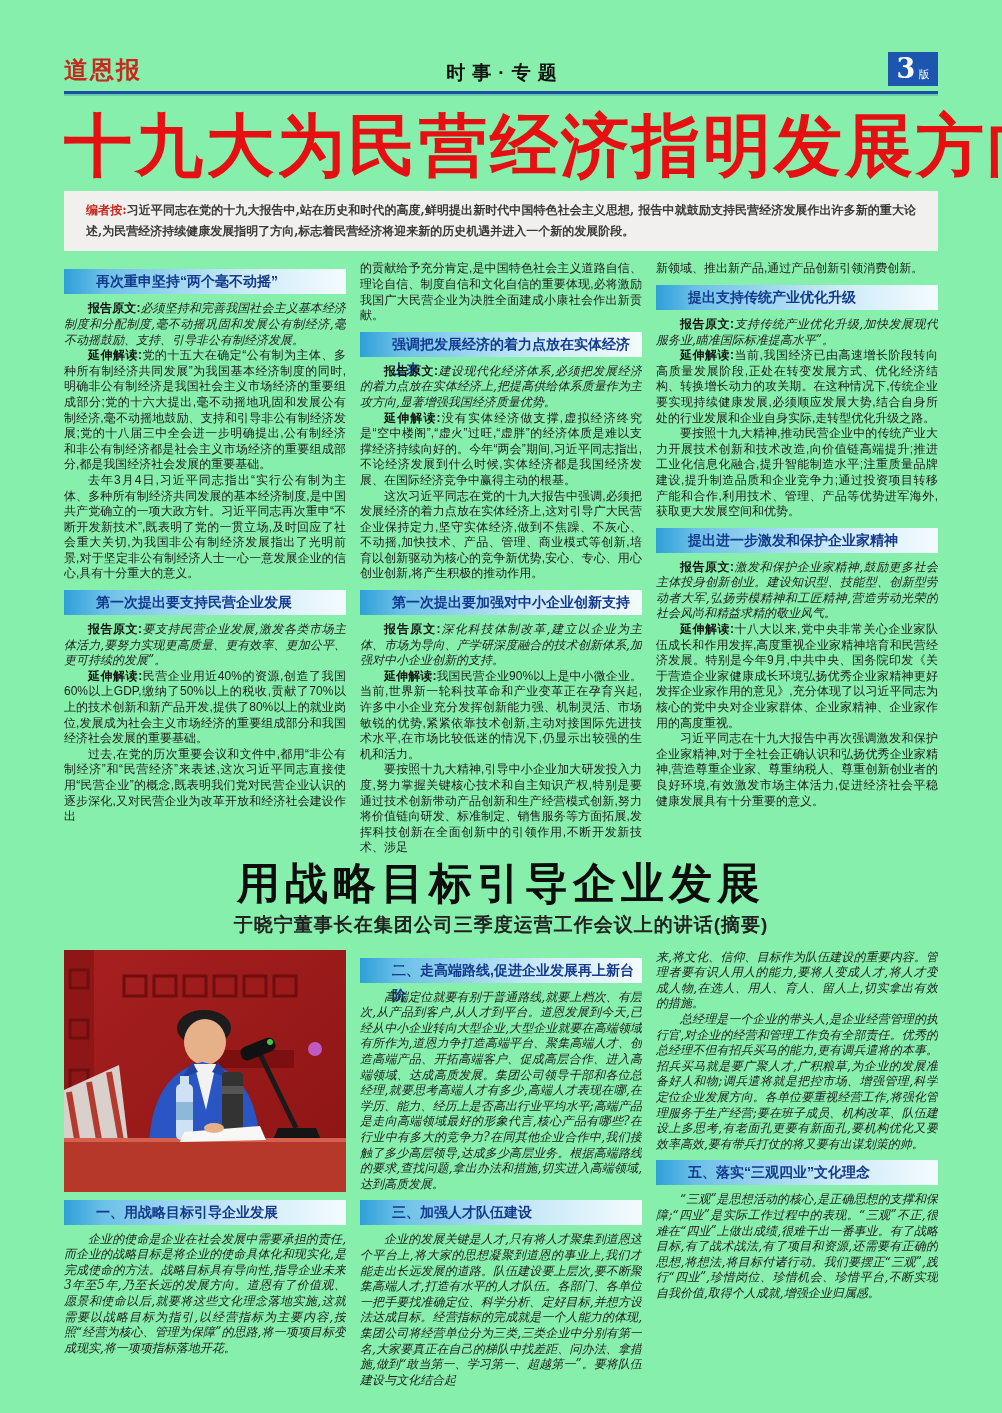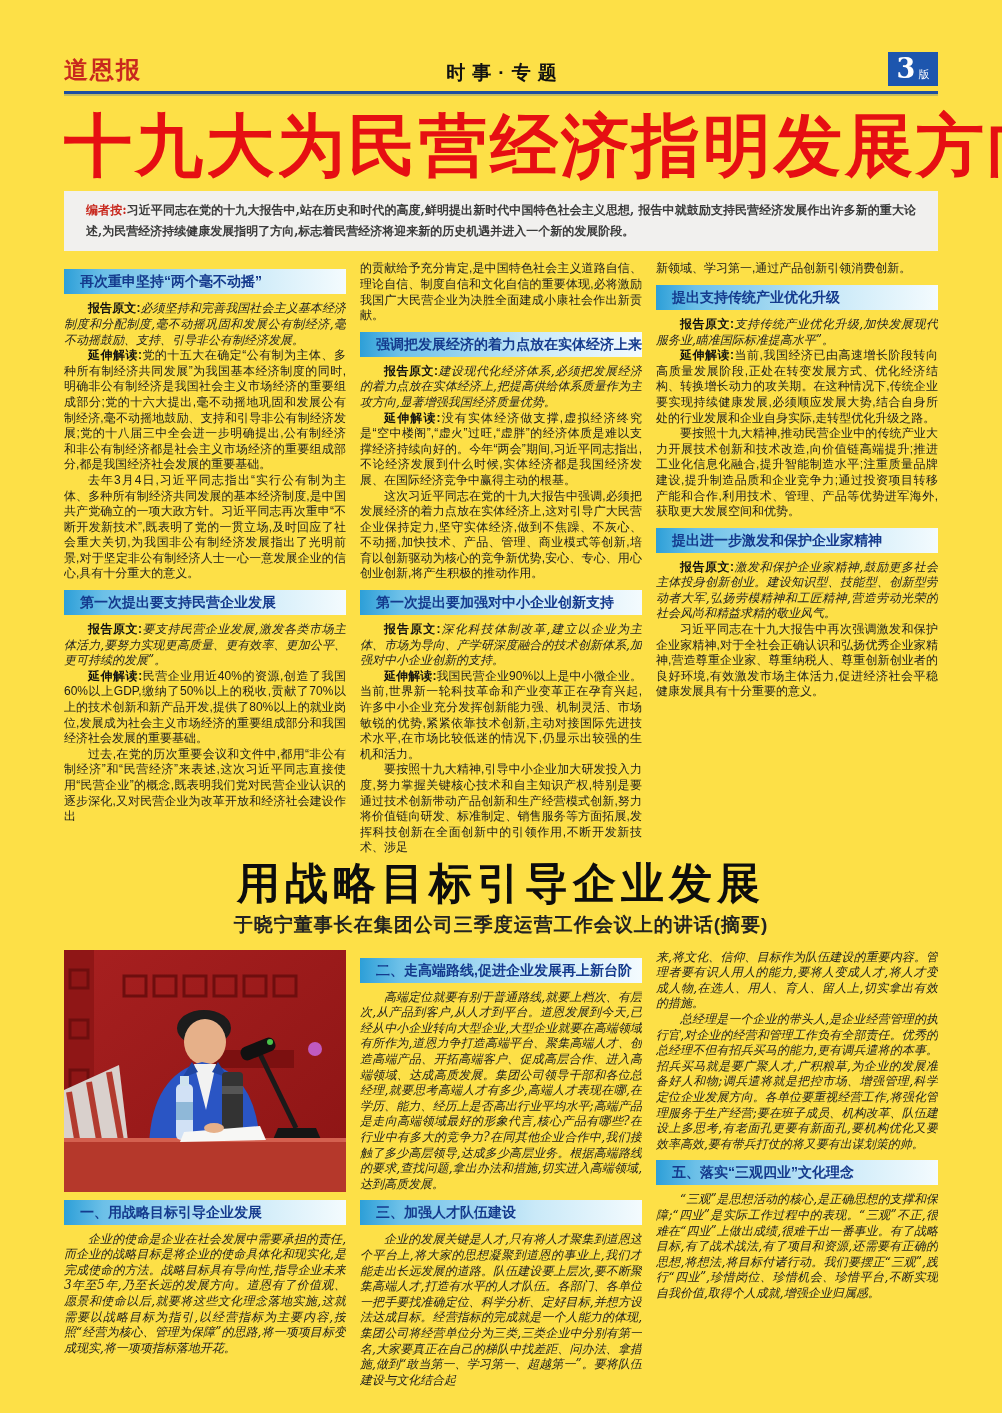--- a/index.html
+++ b/index.html
@@ -1,38 +1,38 @@
 <!DOCTYPE html>
 <html style="--masthead-red: #c8281e; --headline-red: #e60f12; --rule-blue: #1c4fa1; --pageno-blue: #1d56ae; --secbar-text: #143a8d;"><head>
 <meta charset="utf-8">
 <style>
   html,body{margin:0;padding:0;background:#888;}
   .page{
-    position:relative;width:1002px;height:1413px;margin:0 auto;background:#fde047;
+    position:relative;width:1002px;height:1413px;margin:0 auto;background:#86efac;
     box-sizing:border-box;padding:46px 64px 0 64px;overflow:hidden;
     font-family:"Liberation Sans",sans-serif;color:#1a1a1a;
   }
   
   .masthead{display:flex;align-items:flex-end;justify-content:space-between;height:40px;}
   .paper-name{font-family:"DejaVu Serif",serif;font-weight:bold;font-size:24px;color:var(--masthead-red);letter-spacing:2px;}
   .section-title{font-size:19px;font-weight:800;letter-spacing:7px;color:#111;transform:translateX(-10px);}
   .page-no{background:var(--pageno-blue);color:#fff;display:flex;align-items:baseline;justify-content:center;width:50px;height:34px;padding-top:2px;box-sizing:border-box;}
   .page-no .num{font-family:"DejaVu Serif",serif;font-size:27px;font-weight:bold;line-height:30px;}
   .page-no .ban{font-size:11px;margin-left:3px;}
   .head-rule{height:3px;background:var(--rule-blue);margin-top:5px;box-shadow:0 2px 0 rgba(28,79,161,.25);}
   
   .a1-headline{margin:16px 0 10px 0;text-align:left;color:var(--headline-red);
     font-size:68px;font-weight:900;letter-spacing:3px;line-height:1.05;white-space:nowrap;}
   .editor-note{background:#f1f0ee;padding:9px 22px;margin:4px 0 10px 0;}
   .editor-note p{margin:0;font-family:"DejaVu Serif",serif;font-weight:bold;font-size:12px;line-height:1.75;color:#3a3a3a;text-align:justify;}
   .editor-note .en-label{color:var(--masthead-red);font-style:normal;}
   .cols{display:flex;gap:14px;}
   .col{width:282px;overflow:hidden;}
   .a1 .col{height:592px;}
-  .sec-h{height:25px;line-height:25px;margin:8px 0 7px 0;padding-left:16px;
+  .sec-h{height:25px;line-height:25px;margin:8px 0 7px 0;padding-left:32px;
     font-size:14px;font-weight:bold;color:var(--secbar-text);
     background:linear-gradient(90deg,#2d9fd8 0%,#6cc0e8 14%,#c9e9f8 62%,#f4fbfe 100%);}
   .body-p{margin:0;font-size:12px;line-height:15.6px;text-align:justify;text-indent:2em;color:#1c1c1c;}
   .body-p b{font-weight:bold;color:#111;}
   .body-p.quote{font-family:"DejaVu Serif",serif;font-style:italic;color:#222;}
   .body-p.quote b{font-style:normal;font-family:"Liberation Sans",sans-serif;}
   .body-p.cont{text-indent:0;}
   
   .a2-headline{margin:7px 0 4px 0;text-align:center;color:#0d0d0d;font-size:43px;font-weight:900;letter-spacing:5px;line-height:1.1;white-space:nowrap;}
   .a2-byline{text-align:center;font-size:19px;font-weight:600;color:#222;margin:2px 0 12px 0;letter-spacing:1px;}
@@ -78,27 +78,28 @@
         <div class="sec-h">强调把发展经济的着力点放在实体经济上来</div>
         <p class="body-p quote"><b>报告原文:</b>建设现代化经济体系,必须把发展经济的着力点放在实体经济上,把提高供给体系质量作为主攻方向,显著增强我国经济质量优势。</p>
         <p class="body-p"><b>延伸解读:</b>没有实体经济做支撑,虚拟经济终究是“空中楼阁”,“虚火”过旺,“虚胖”的经济体质是难以支撑经济持续向好的。今年“两会”期间,习近平同志指出,不论经济发展到什么时候,实体经济都是我国经济发展、在国际经济竞争中赢得主动的根基。</p>
         <p class="body-p">这次习近平同志在党的十九大报告中强调,必须把发展经济的着力点放在实体经济上,这对引导广大民营企业保持定力,坚守实体经济,做到不焦躁、不灰心、不动摇,加快技术、产品、管理、商业模式等创新,培育以创新驱动为核心的竞争新优势,安心、专心、用心创业创新,将产生积极的推动作用。</p>
         <div class="sec-h">第一次提出要加强对中小企业创新支持</div>
         <p class="body-p quote"><b>报告原文:</b>深化科技体制改革,建立以企业为主体、市场为导向、产学研深度融合的技术创新体系,加强对中小企业创新的支持。</p>
         <p class="body-p"><b>延伸解读:</b>我国民营企业90%以上是中小微企业。当前,世界新一轮科技革命和产业变革正在孕育兴起,许多中小企业充分发挥创新能力强、机制灵活、市场敏锐的优势,紧紧依靠技术创新,主动对接国际先进技术水平,在市场比较低迷的情况下,仍显示出较强的生机和活力。</p>
         <p class="body-p">要按照十九大精神,引导中小企业加大研发投入力度,努力掌握关键核心技术和自主知识产权,特别是要通过技术创新带动产品创新和生产经营模式创新,努力将价值链向研发、标准制定、销售服务等方面拓展,发挥科技创新在全面创新中的引领作用,不断开发新技术、涉足</p>
       </div>
     <div class="col">
-        <p class="body-p cont">新领域、学习第一,通过产品创新引领消费创新。</p>
+        <p class="body-p cont">新领域、推出新产品,通过产品创新引领消费创新。</p>
         <div class="sec-h">提出支持传统产业优化升级</div>
         <p class="body-p quote"><b>报告原文:</b>支持传统产业优化升级,加快发展现代服务业,瞄准国际标准提高水平”。</p>
         <p class="body-p"><b>延伸解读:</b>当前,我国经济已由高速增长阶段转向高质量发展阶段,正处在转变发展方式、优化经济结构、转换增长动力的攻关期。在这种情况下,传统企业要实现持续健康发展,必须顺应发展大势,结合自身所处的行业发展和企业自身实际,走转型优化升级之路。</p>
         <p class="body-p">要按照十九大精神,推动民营企业中的传统产业大力开展技术创新和技术改造,向价值链高端提升;推进工业化信息化融合,提升智能制造水平;注重质量品牌建设,提升制造品质和企业竞争力;通过投资项目转移产能和合作,利用技术、管理、产品等优势进军海外,获取更大发展空间和优势。</p>
         <div class="sec-h">提出进一步激发和保护企业家精神</div>
         <p class="body-p quote"><b>报告原文:</b>激发和保护企业家精神,鼓励更多社会主体投身创新创业。建设知识型、技能型、创新型劳动者大军,弘扬劳模精神和工匠精神,营造劳动光荣的社会风尚和精益求精的敬业风气。</p>
+        <p class="body-p"><b>延伸解读:</b>十八大以来,党中央非常关心企业家队伍成长和作用发挥,高度重视企业家精神培育和民营经济发展。特别是今年9月,中共中央、国务院印发《关于营造企业家健康成长环境弘扬优秀企业家精神更好发挥企业家作用的意见》,充分体现了以习近平同志为核心的党中央对企业家群体、企业家精神、企业家作用的高度重视。</p>
         <p class="body-p">习近平同志在十九大报告中再次强调激发和保护企业家精神,对于全社会正确认识和弘扬优秀企业家精神,营造尊重企业家、尊重纳税人、尊重创新创业者的良好环境,有效激发市场主体活力,促进经济社会平稳健康发展具有十分重要的意义。</p>
       </div>
   </div>
 
   <h2 class="a2-headline">用战略目标引导企业发展</h2>
   <div class="a2-byline">于晓宁董事长在集团公司三季度运营工作会议上的讲话(摘要)</div>
 
   <div class="cols a2">
     <div class="col">
       <div class="photo">

